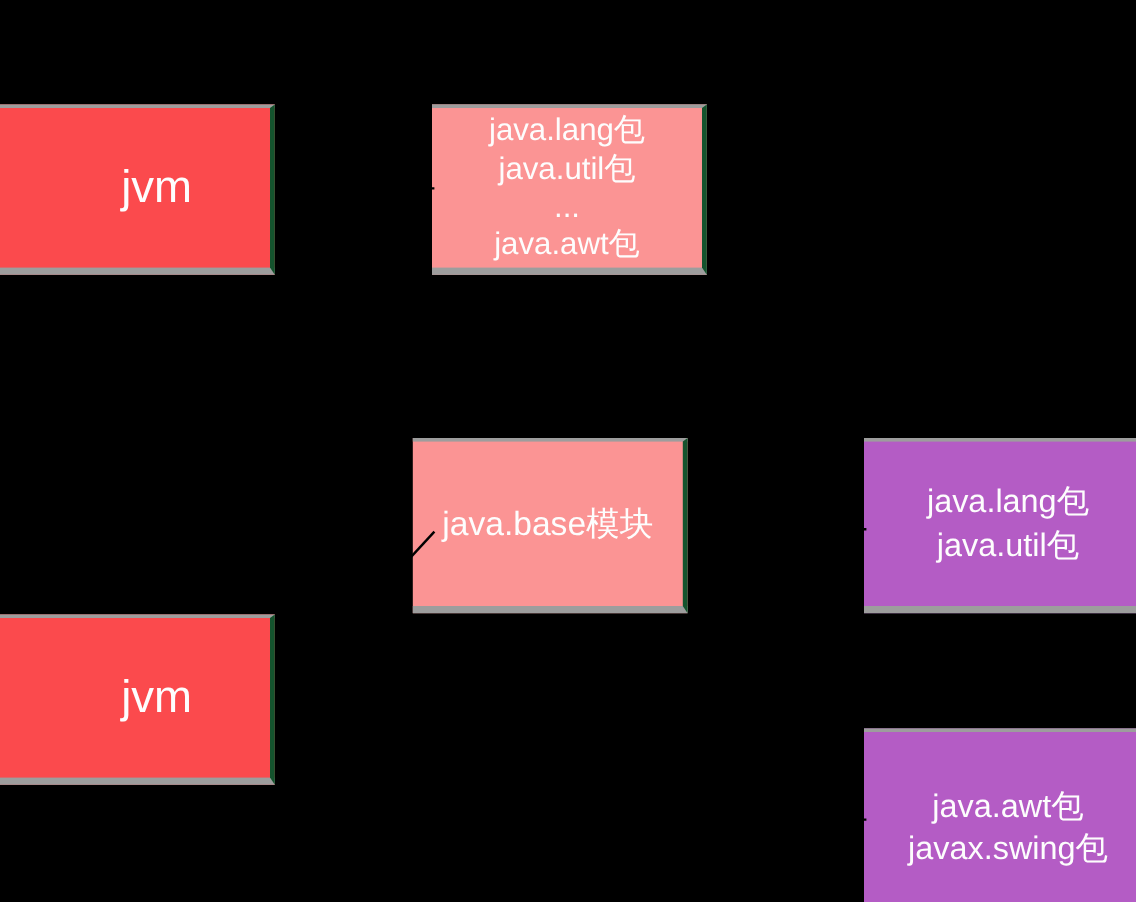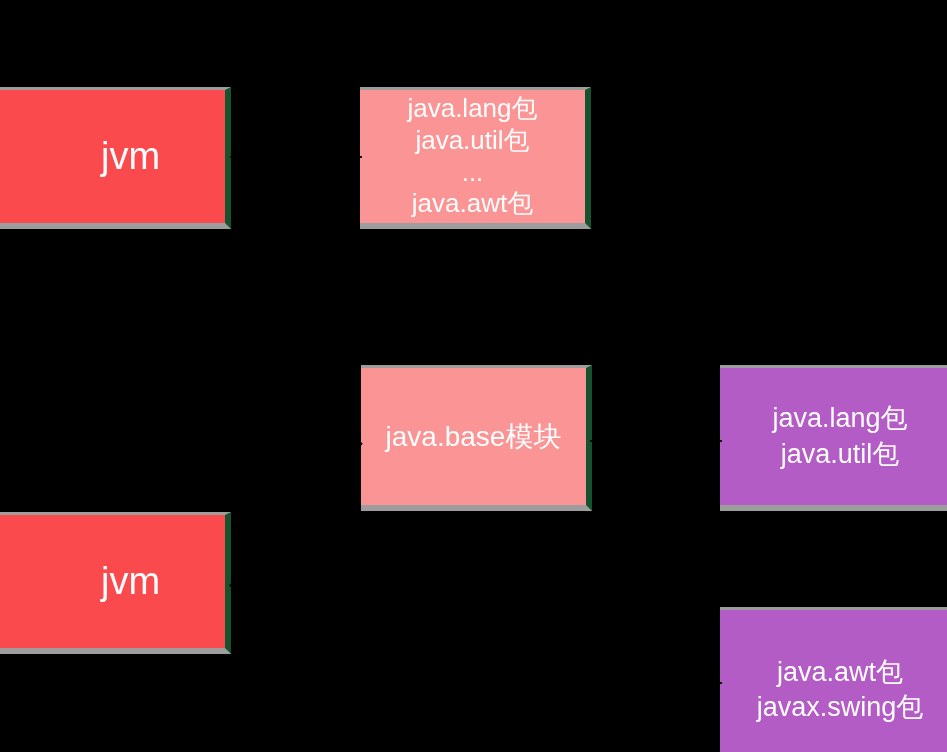--- a/index.html
+++ b/index.html
@@ -12,21 +12,21 @@
     width: 947px;
     height: 752px;
     background: #000000;
     overflow: hidden;
     font-family: "Liberation Sans", "DejaVu Sans", sans-serif;
   }
   .node {
     position: absolute;
     box-sizing: content-box;
     border-top: 3px solid #9d9d9d;
-    border-right: 6px solid #14532d;
+    border-right: 4px solid #14532d;
     border-bottom: 6px solid #9d9d9d;
     border-left: none;
     display: flex;
     align-items: center;
     justify-content: center;
     text-align: center;
     color: #fdfdfd;
     z-index: 1;
   }
   .node .label {
@@ -38,21 +38,21 @@
   .purple { background: #b45cc5; }
 
   .jvm-label     { font-size: 38px; font-weight: 400; margin-left: 36px; }
   .module-label  { font-size: 28px; line-height: 1.25; }
   .pkg-label     { font-size: 26px; line-height: 1.23; }
   .pkg-label-lg  { font-size: 27px; line-height: 1.30; }
 
   
   #n-jvm-top        { left: 0;     top: 87px;  width: 225px; height: 133px; }
   #n-packages-top   { left: 360px; top: 87px;  width: 225px; height: 133px; }
-  #n-java-base      { left: 361px; top: 365px; width: 225px; height: 137px; justify-content: center; }
+  #n-java-base      { left: 344px; top: 365px; width: 225px; height: 137px; justify-content: center; }
   #n-base-packages  { left: 720px; top: 365px; width: 240px; height: 137px; }
   #n-jvm-bottom     { left: 0;     top: 512px; width: 225px; height: 133px; }
   #n-java-desktop   { left: 360px; top: 607px; width: 225px; height: 137px; }
   #n-desktop-packages { left: 720px; top: 607px; width: 240px; height: 160px; }
 
   #arrows {
     position: absolute;
     left: 0; top: 0;
     width: 947px; height: 752px;
     z-index: 2;

